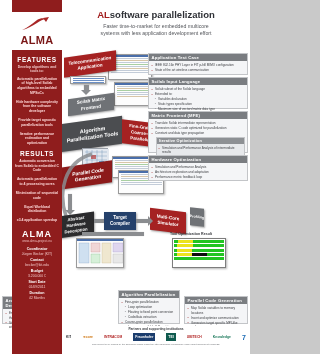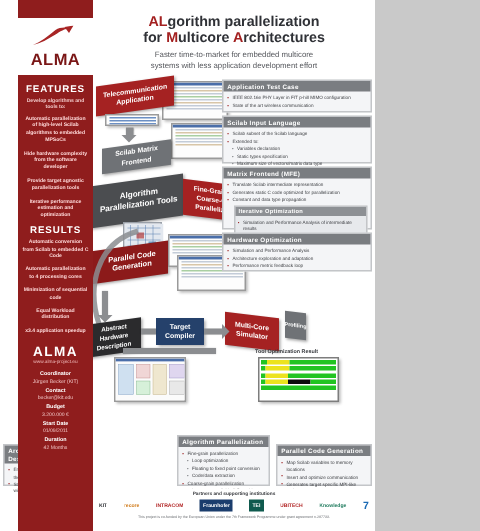--- a/index.html
+++ b/index.html
@@ -258,24 +258,21 @@
         <div class="kv-k">Start Date</div>
         <div class="kv-v">01/09/2011</div>
         <div class="kv-k">Duration</div>
         <div class="kv-v">42 Months</div>
       </div>
     </div>
   </div>
 
   <div class="header">
     <div class="title1">
-      <span class="hl">AL</span><span>gorithm parallelization</span>
-    </div>
-    <div class="title2">
-      <span>for </span><span class="hl">M</span><span>ulticore </span><span class="hl">A</span><span>rchitectures</span>
+      <span class="hl">AL</span><span>software parallelization</span>
     </div>
     <div class="subtitle">
       <div>Faster time-to-market for embedded multicore</div>
       <div>systems with less application development effort</div>
     </div>
   </div>
 
   <div class="canvas-wide">
 
     <div class="shot" style="left:46px;top:2px;width:44px;height:26px;">

